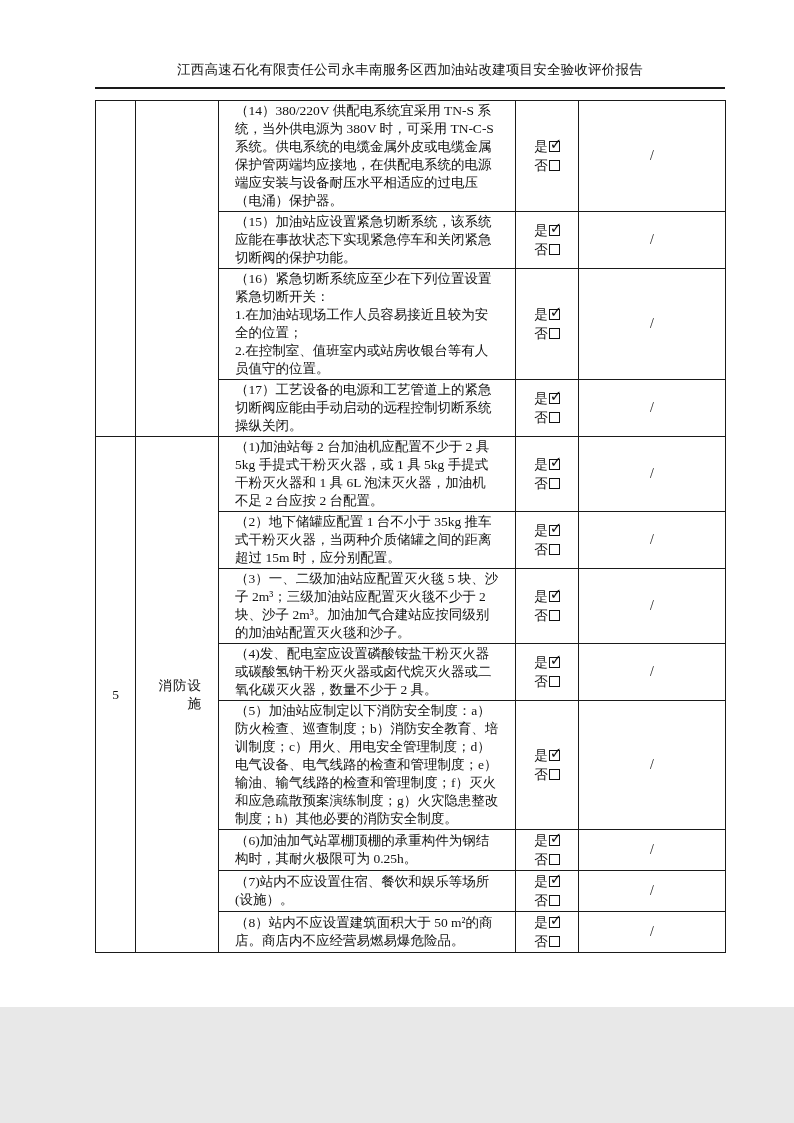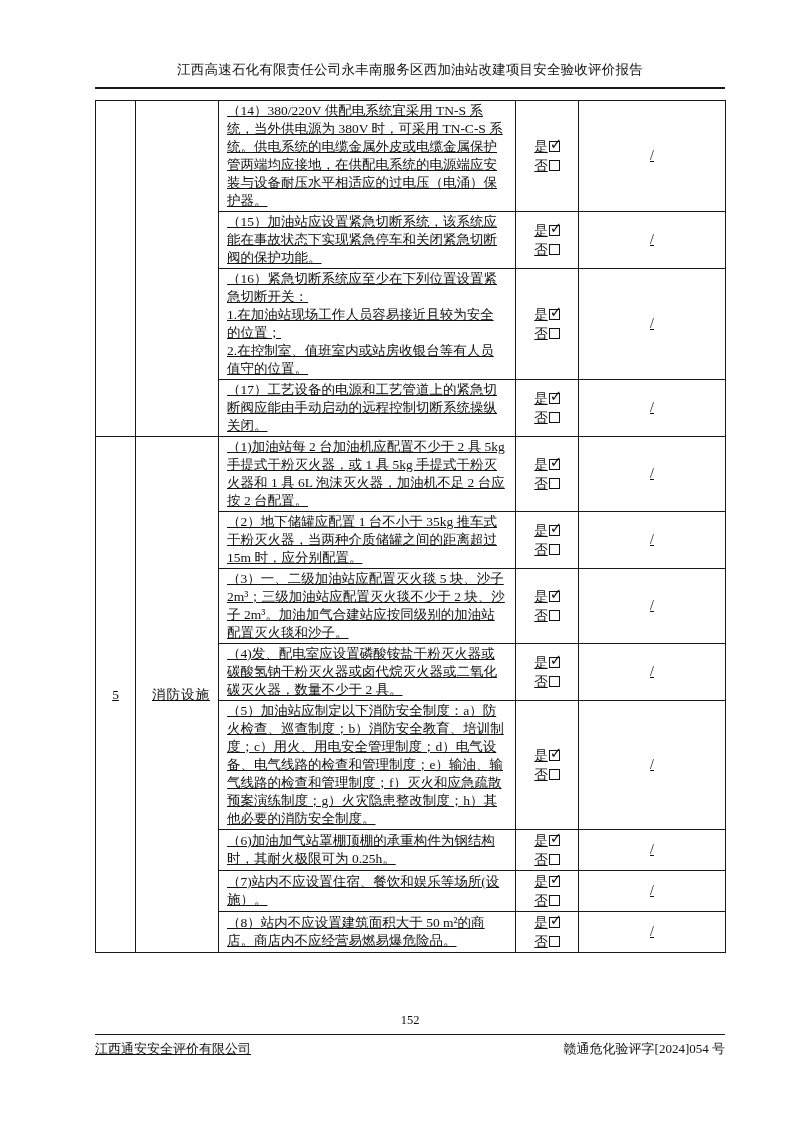--- a/index.html
+++ b/index.html
@@ -1,20 +1,20 @@
 <!DOCTYPE html>
 <html><head>
 <meta charset="utf-8">
 <style>
   * { box-sizing: border-box; margin: 0; padding: 0; }
   html, body { background: #e8e8e8; }
   body { font-family: "Liberation Serif", "DejaVu Serif", serif; }
   .page {
     position: relative;
-    width: 794px; height: 1123px;
+    width: 794px; height: 1007px;
     margin: 0 auto;
     background: #ffffff;
     color: #111;
     overflow: hidden;
   }
   
   .hdr-title {
     position: absolute;
     top: 61px; left: 95px; width: 630px;
     text-align: center;
@@ -32,22 +32,21 @@
     position: absolute;
     top: 100px; left: 95px;
     width: 630px;
     border-collapse: collapse;
     table-layout: fixed;
     font-size: 13.5px;
   }
   table.checklist td {
     border: 1.5px solid #1a1a1a;
     vertical-align: middle;
-    padding: 1px 8px;
-    text-decoration: underline;
+    padding: 1px 16px;
   }
   td.c-num   { width: 40px;  text-align: center; }
   td.c-label { width: 83px;  text-align: right; letter-spacing: 1px; }
   td.c-text  { width: 297px; text-align: left; padding: 2px 3px 2px 5px;
                line-height: 18px; white-space: pre-line; }
   td.c-check { width: 63px;  text-align: center; line-height: 19px; }
   td.c-rem   { width: 147px; text-align: center; }
   .check-line { white-space: nowrap; }
   .cbx {
     display: inline-block;

